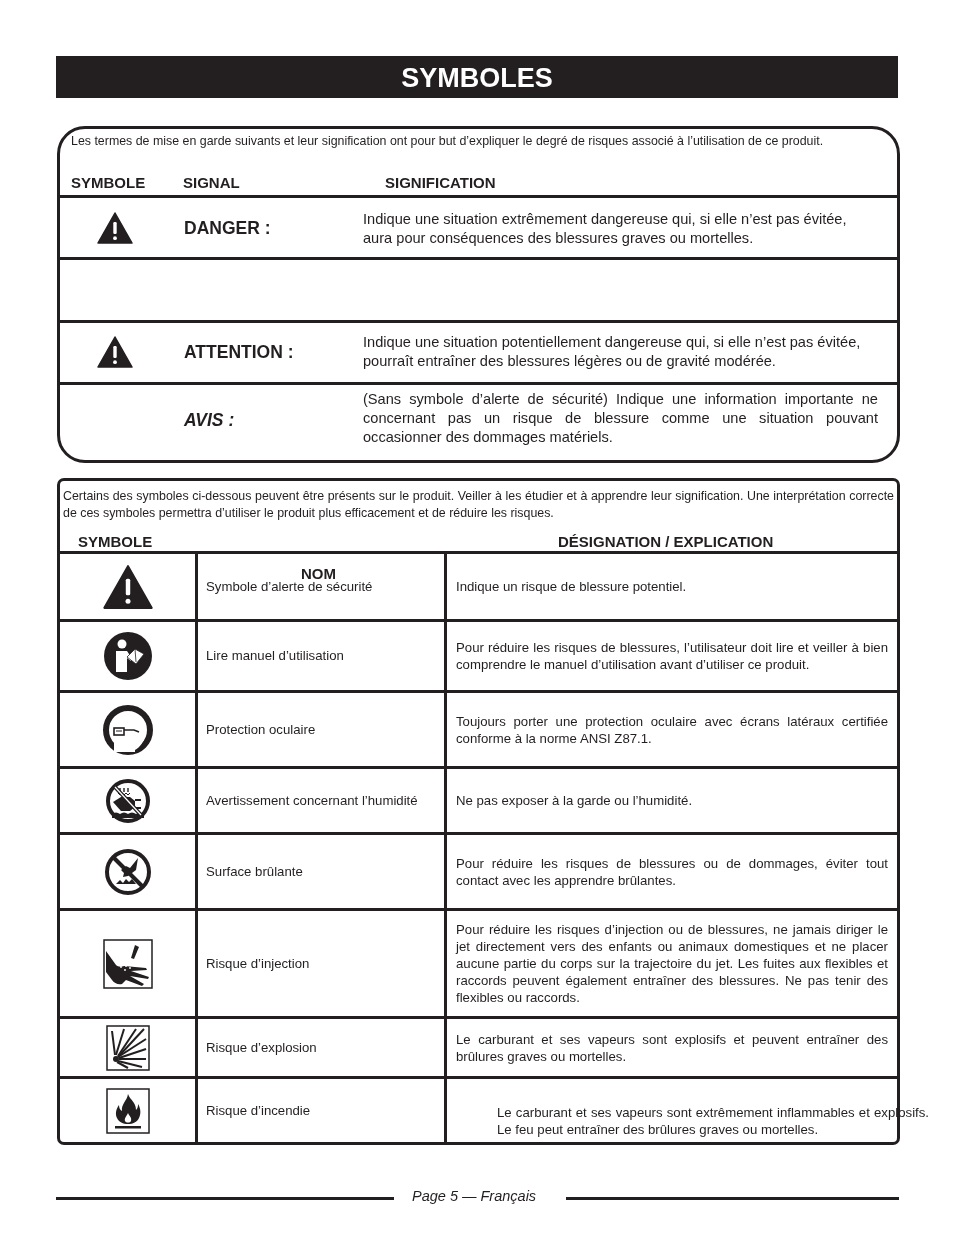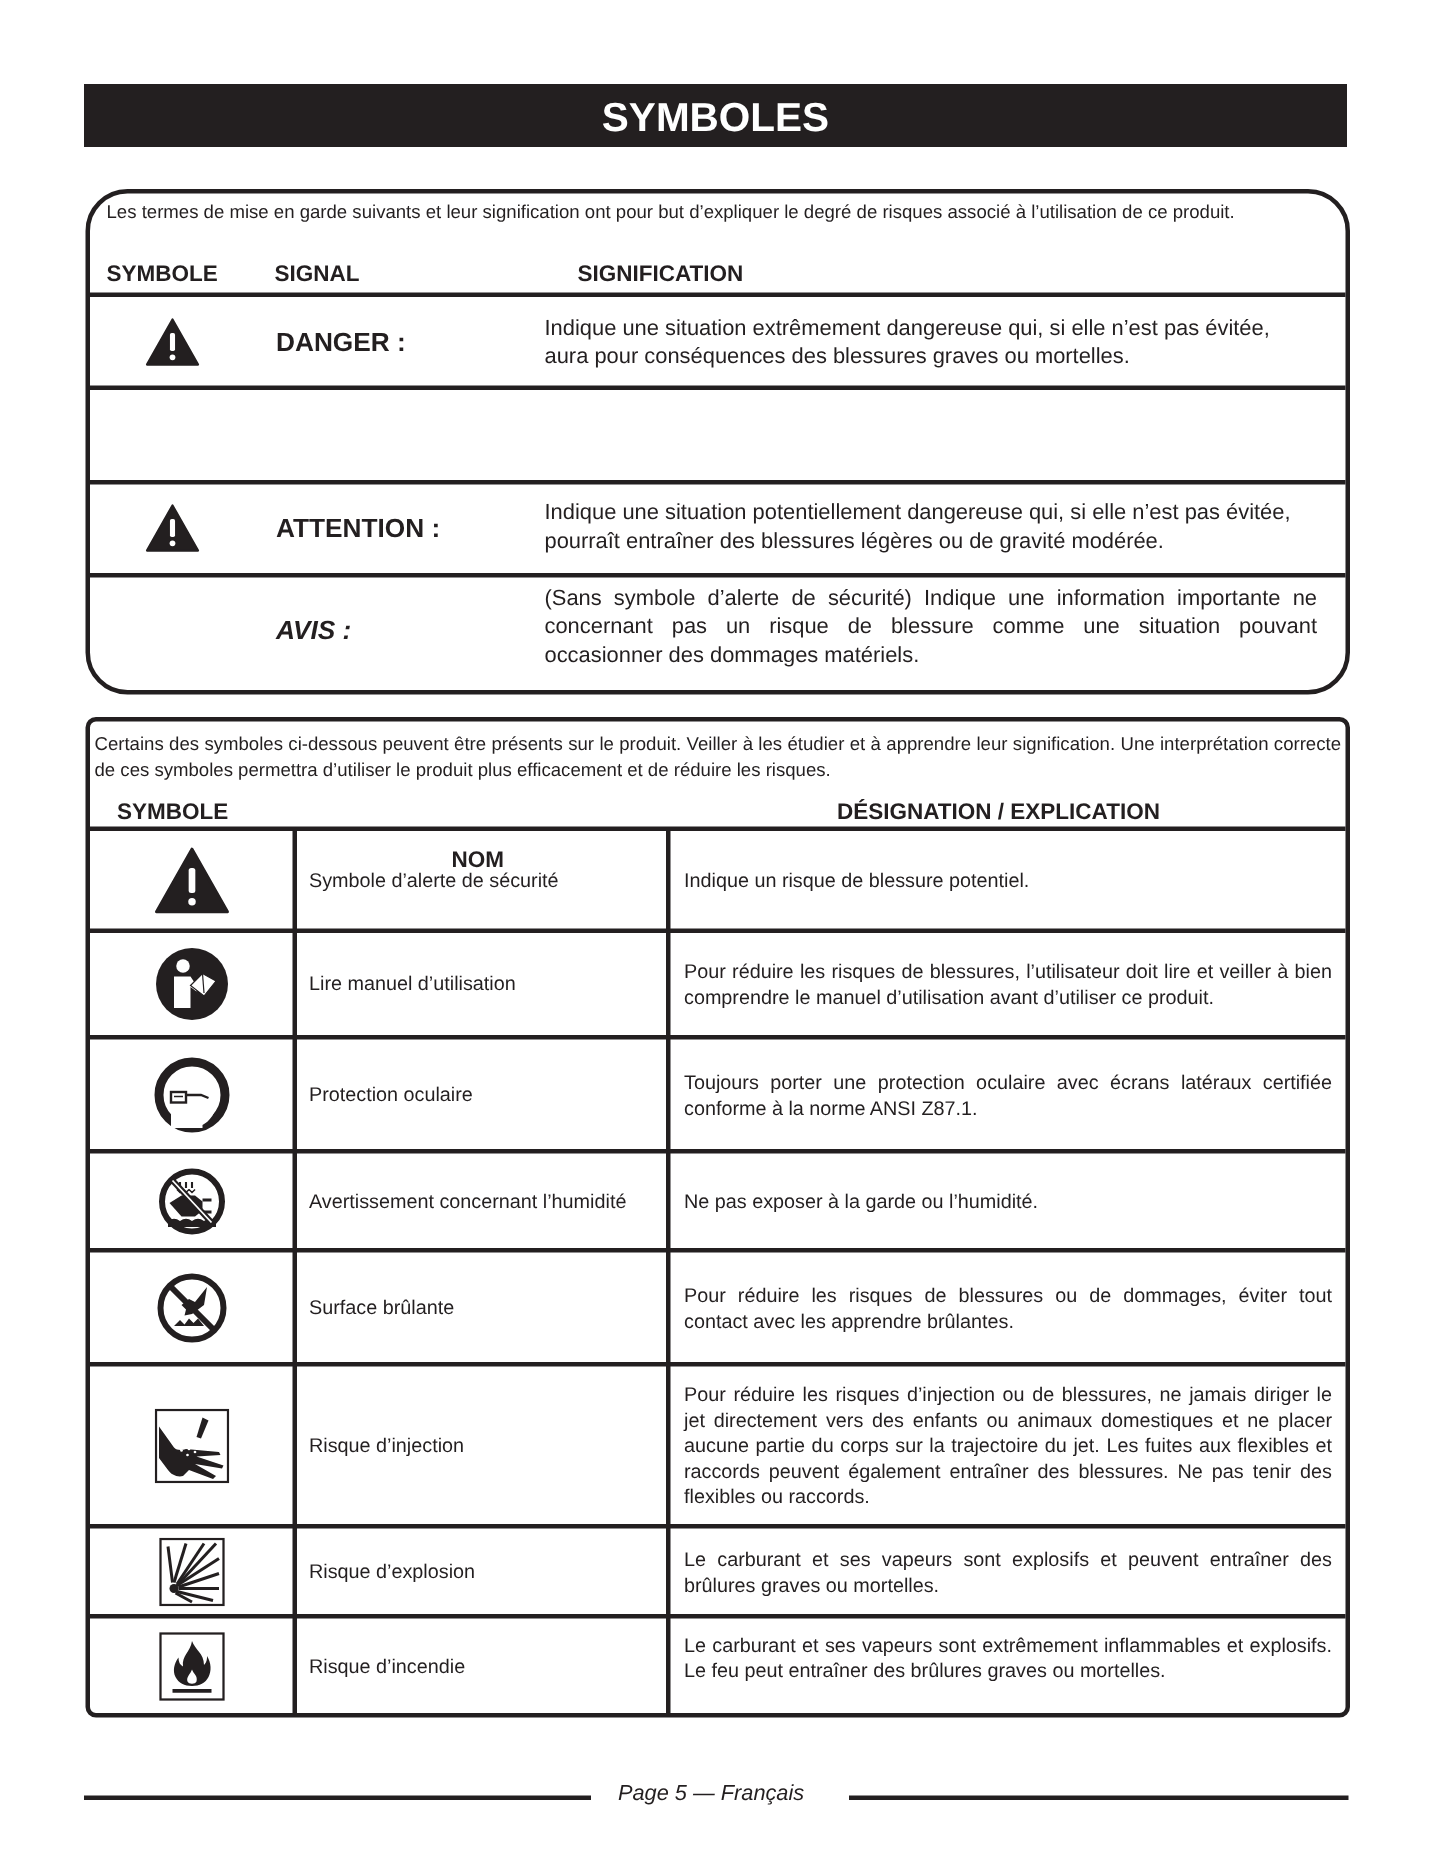--- a/index.html
+++ b/index.html
@@ -234,21 +234,21 @@
   <div class="t2-row" style="top:598px; height:63px;">
     <div class="t2-icon" style="top:0; height:63px;">
       <svg width="44" height="46" viewBox="0 0 44 46">
         <rect x="1" y="1" width="42" height="44" fill="#fff" stroke="#231f20" stroke-width="1.5"></rect>
         <path d="M22 6 c2 6 8 8 8 16 c2 -2 2 -4 2 -6 c3 5 3 10 1 14 c-2 4 -6 6 -11 6 c-5 0 -9 -2 -11 -6 c-2 -4 -1 -9 2 -13 c0 3 1 5 3 6 c-1 -7 5 -10 6 -17 z" fill="#231f20"></path>
         <path d="M22 25 c1 3 4 4 3 8 c-1 2 -5 2 -6 0 c-1 -3 2 -5 3 -8 z" fill="#fff"></path>
         <rect x="9" y="38" width="26" height="2.5" fill="#231f20"></rect>
       </svg>
     </div>
     <div class="t2-name" style="top:0; height:63px;">Risque d’incendie</div>
-    <div class="t2-desc" style="top:0; height:52px;">
+    <div class="t2-desc" style="top:16px; height:52px;margin-left:41px;">
         <span>Le carburant et ses vapeurs sont extrêmement inflammables et explosifs. Le feu peut entraîner des brûlures graves ou mortelles.</span>
       </div>
   </div>
 </div>
 
 <div class="footer-line" style="left:56px; width:338px;"></div>
 <div class="footer-text">Page 5  — Français</div>
 <div class="footer-line" style="left:566px; width:333px;"></div>
 
 </body></html>

